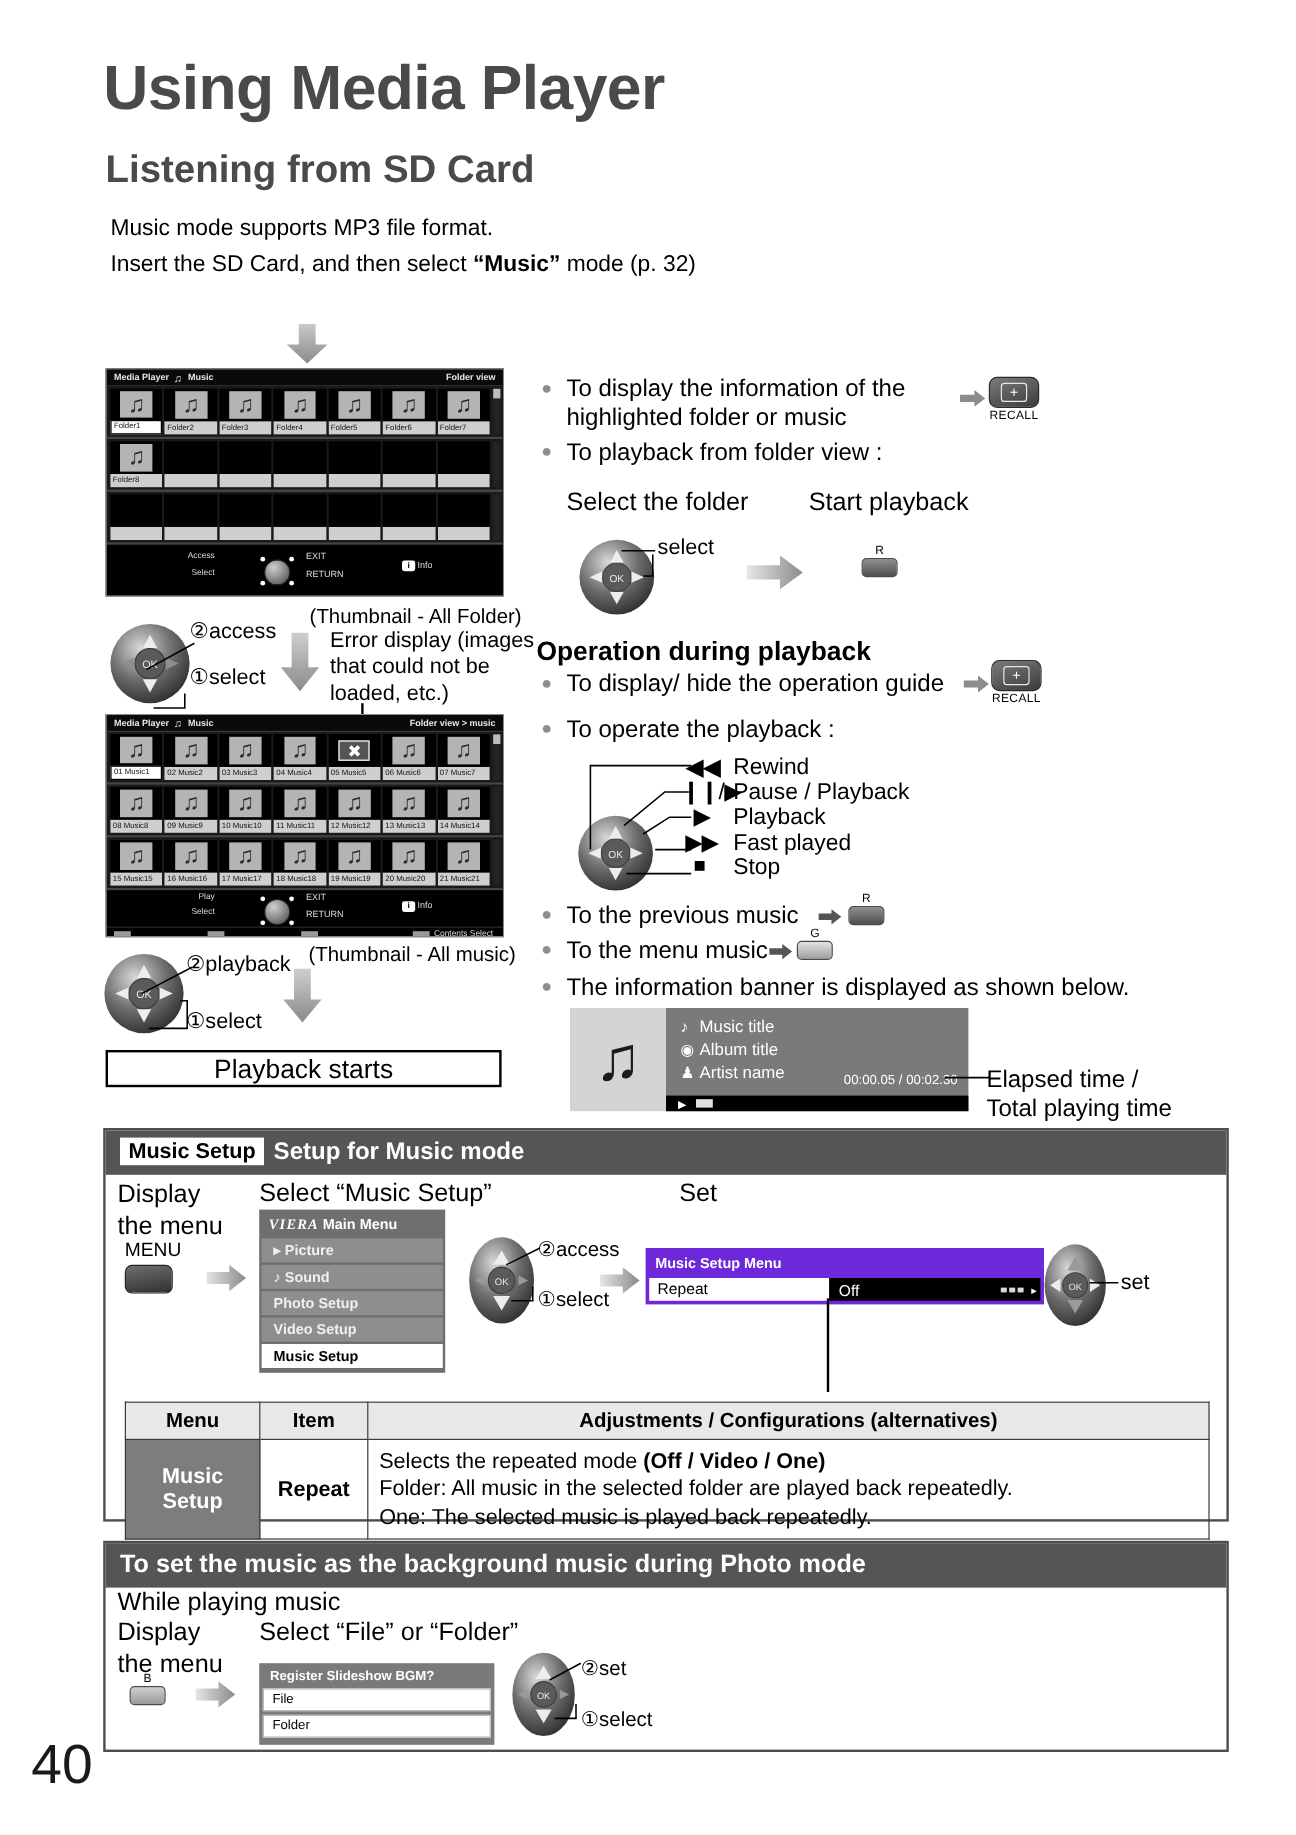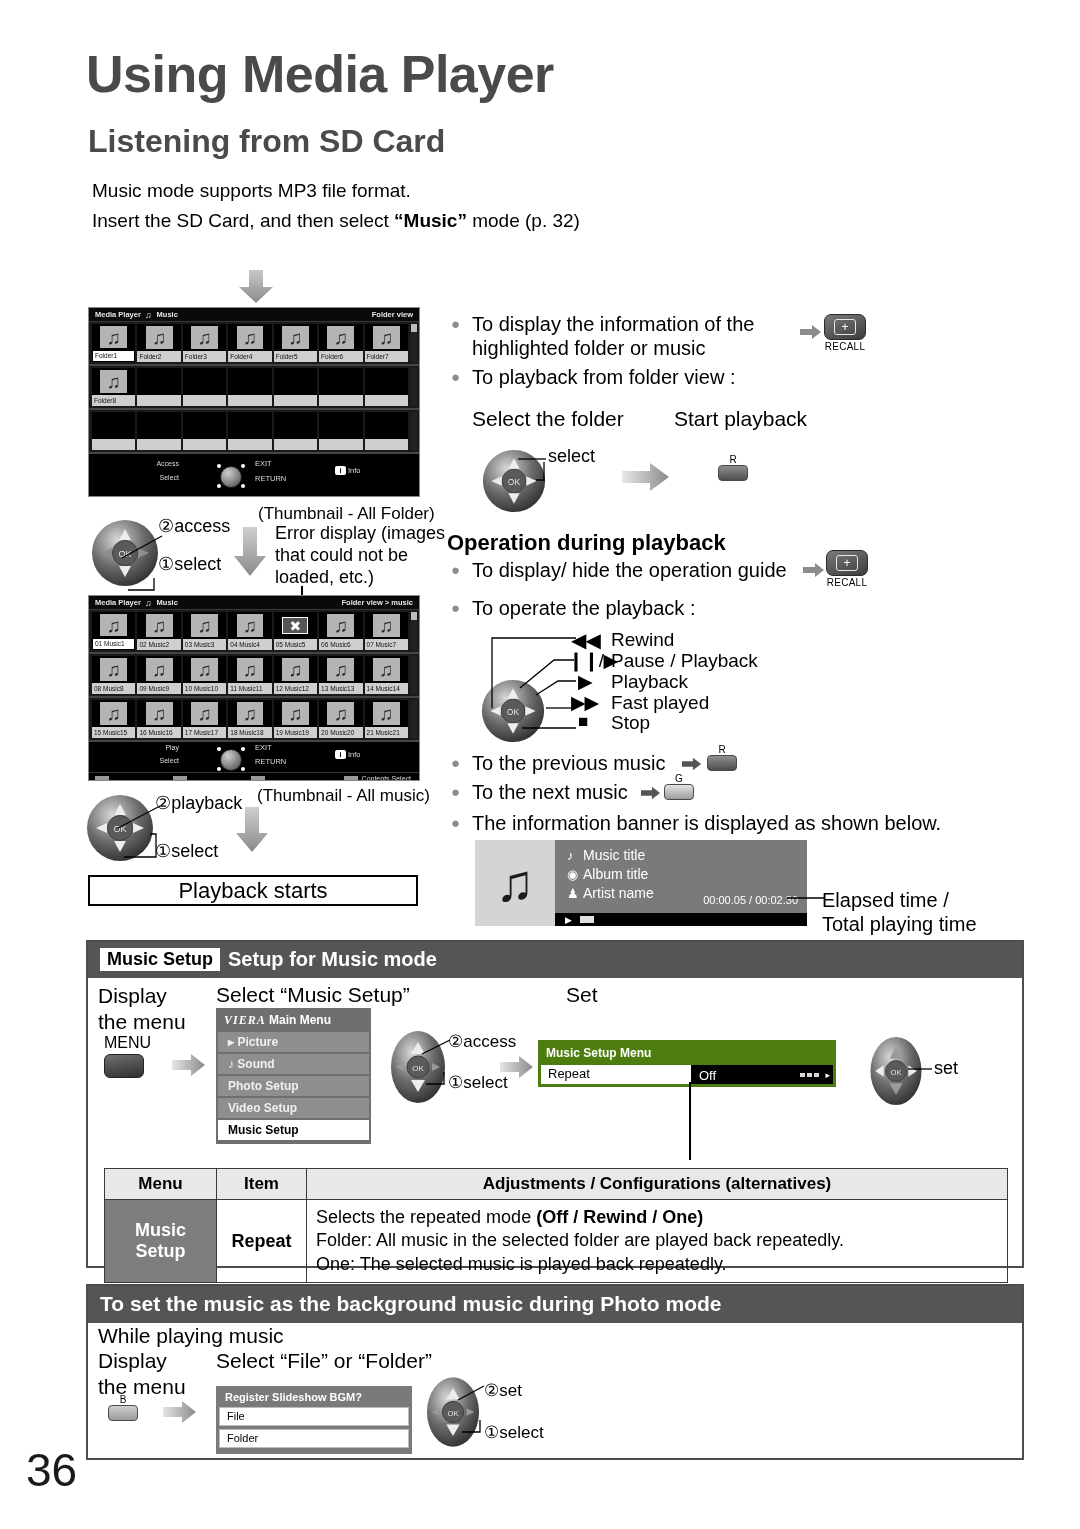--- a/index.html
+++ b/index.html
@@ -220,21 +220,21 @@
     color:#fff; font-size:12px; font-weight:bold; padding:3px 4px 4px 6px;
   }
   .vmenu .row {
     background:#8e8e8e; color:#f0f0f0; font-size:12px; font-weight:bold;
     padding:3px 4px 3px 10px; margin-bottom:2px;
   }
   .vmenu .row.on { background:#fff; color:#000; }
   .viera-logo { font-family:"Liberation Serif", serif; font-style:italic; letter-spacing:1px; font-size:12px; }
 
   
-  .osd { position:absolute; width:298px; background:#4d7c0f; padding:3px; }
+  .osd { position:absolute; width:332px; background:#6d28d9; padding:3px; }
   .osd .hd { color:#fff; font-weight:bold; font-size:12px; padding:3px 5px 5px 5px; }
   .osd .row { display:flex; height:19px; }
   .osd .lbl2 { flex:0 0 150px; background:#fff; color:#000; font-size:13px; padding:1px 0 0 7px; }
   .osd .val {
     flex:1; background:#000; color:#fff; font-size:13px; padding:1px 0 0 8px;
     position:relative; display:flex; align-items:center;
   }
   .osd .val .bars { position:absolute; right:14px; display:flex; gap:2px; }
   .osd .val .bars i { display:block; width:5px; height:4px; background:#d8d8d8; }
   .osd .caretL { position:absolute; left:-5px; color:#fff; font-size:9px; }
@@ -790,21 +790,21 @@
 <div class="rarrow" style="left:682px; top:757px;">
   <svg width="20" height="14" viewBox="0 0 22 14">
       <polygon points="0,4 12,4 12,0 21,7 12,14 12,10 0,10" fill="#555"></polygon>
     </svg>
 </div>
 <div class="cbtn" style="left:707px; top:745px;">
   <div class="t">R</div>
   <div class="b red"></div>
 </div>
 
-<div class="bul" style="left:472px; top:781px;">To the next music</div>
+<div class="bul" style="left:472px; top:781px;">To the menu music</div>
 <div class="rarrow" style="left:641px; top:786px;">
   <svg width="20" height="14" viewBox="0 0 22 14">
       <polygon points="0,4 12,4 12,0 21,7 12,14 12,10 0,10" fill="#555"></polygon>
     </svg>
 </div>
 <div class="cbtn" style="left:664px; top:774px;">
   <div class="t">G</div>
   <div class="b green"></div>
 </div>
 
@@ -950,21 +950,21 @@
     <th style="width:90px;">Item</th>
     <th>Adjustments / Configurations (alternatives)</th>
   </tr>
   <tr>
     <td class="menu">
       <div>Music</div>
       <div>Setup</div>
     </td>
     <td class="item">Repeat</td>
     <td class="desc">
-      <div><span>Selects the repeated mode </span><b>(Off / Rewind / One)</b></div>
+      <div><span>Selects the repeated mode </span><b>(Off / Video / One)</b></div>
       <div>Folder: All music in the selected folder are played back repeatedly.</div>
       <div>One: The selected music is played back repeatedly.</div>
     </td>
   </tr>
 </tbody>
   </table>
 
 <div class="frame" style="left:86px; top:1284px; width:938px; height:176px;"></div>
 <div class="band-left" style="position:absolute; left:88px; top:1286px; width:934px; font-size:21px;">To set the music as the background music during Photo mode</div>
 
@@ -1002,13 +1002,13 @@
     <polygon points="50,37 42,33 42,41" fill="#9a9a9a"></polygon>
   </svg>
 </div>
 <svg style="position:absolute; left:446px; top:1378px;" width="60" height="72">
   <path d="M12,22 L38,8" stroke="#000" stroke-width="1.3" fill="none"></path>
   <path d="M16,54 L34,54 L34,42" stroke="#000" stroke-width="1.3" fill="none"></path>
 </svg>
 <div class="txt-sm" style="left:484px; top:1380px; font-size:17px;">②set</div>
 <div class="txt-sm" style="left:484px; top:1422px; font-size:17px;">①select</div>
 
-<div class="pagenum">36</div>
+<div class="pagenum">40</div>
 
 </body></html>

